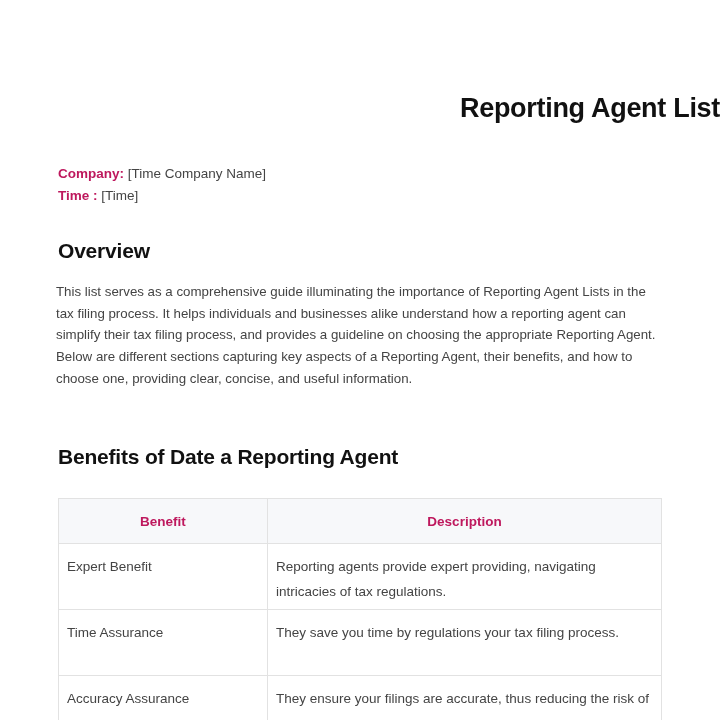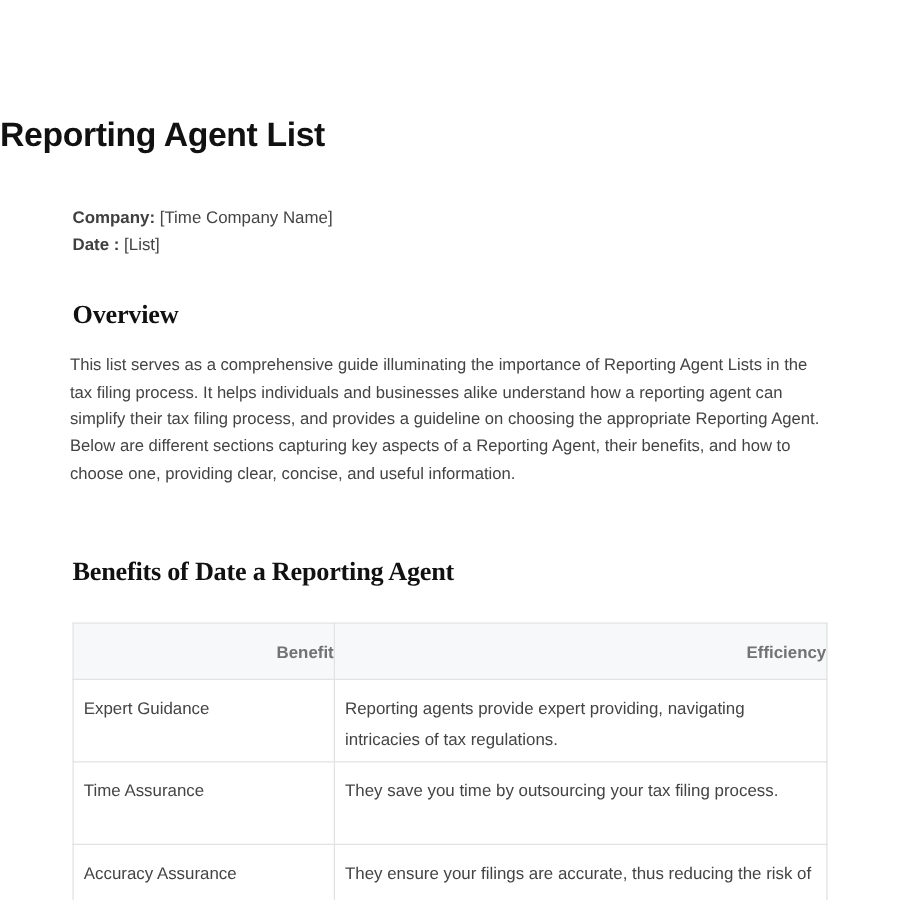--- a/index.html
+++ b/index.html
@@ -19,48 +19,47 @@
       position: absolute;
       left: 0; top: 0;
       width: 720px;
       height: 720px;
     }
     .doc-title {
       position: absolute;
       left: 0;
       top: 93px;
       width: 720px;
-      text-align: left;
+      text-align: right;
       font-size: 27px;
       font-weight: bold;
       color: #111111;
       letter-spacing: -0.3px;
       margin: 0;
     }
     .meta {
       position: absolute;
       left: 58px;
       top: 163px;
       font-size: 13.5px;
       line-height: 22px;
       color: #444444;
     }
     .meta .label {
       font-weight: bold;
-      color: #404040;
+      color: #be185d;
     }
     .h2 {
       position: absolute;
       left: 58px;
       margin: 0;
       font-size: 21px;
       font-weight: bold;
       color: #111111;
       letter-spacing: -0.2px;
-      font-family: Liberation Serif, serif;
     }
     .h2.overview { top: 239px; }
     .h2.benefits { top: 445px; }
     .overview-text {
       position: absolute;
       left: 56px;
       top: 281px;
       width: 604px;
       font-size: 13.3px;
       line-height: 21.7px;
@@ -76,23 +75,23 @@
       font-size: 13.5px;
       color: #444444;
     }
     table.benefits-table th,
     table.benefits-table td {
       border: 1.5px solid #e2e2e2;
       vertical-align: top;
     }
     table.benefits-table th {
       background: #f7f8fa;
-      color: #737373;
+      color: #be185d;
       font-weight: bold;
-      text-align: right;
+      text-align: center;
       height: 44px;
       vertical-align: middle;
       padding: 0;
       font-size: 13.5px;
     }
     table.benefits-table th.col-benefit { width: 208px; }
     table.benefits-table td {
       padding: 10px 8px 0 8px;
       line-height: 25px;
       height: 55px;
@@ -104,46 +103,46 @@
 <div class="page">
 
   <h1 class="doc-title">Reporting Agent List</h1>
 
   <div class="meta">
     <div>
       <span class="label">Company:</span>
       <span>[Time Company Name]</span>
     </div>
     <div>
-      <span class="label">Date :</span>
-      <span>[List]</span>
+      <span class="label">Time :</span>
+      <span>[Time]</span>
     </div>
   </div>
 
   <h2 class="h2 overview">Overview</h2>
 
   <p class="overview-text">This list serves as a comprehensive guide illuminating the importance of Reporting Agent Lists in the tax filing process. It helps individuals and businesses alike understand how a reporting agent can simplify their tax filing process, and provides a guideline on choosing the appropriate Reporting Agent. Below are different sections capturing key aspects of a Reporting Agent, their benefits, and how to choose one, providing clear, concise, and useful information.</p>
 
   <h2 class="h2 benefits">Benefits of Date a Reporting Agent</h2>
 
   <table class="benefits-table">
     <thead>
       <tr>
         <th class="col-benefit">Benefit</th>
-        <th>Efficiency</th>
+        <th>Description</th>
       </tr>
     </thead>
     <tbody>
       <tr>
-        <td>Expert Guidance</td>
+        <td>Expert Benefit</td>
         <td>Reporting agents provide expert providing, navigating intricacies of tax regulations.</td>
       </tr>
       <tr>
         <td>Time Assurance</td>
-        <td>They save you time by outsourcing your tax filing process.</td>
+        <td>They save you time by regulations your tax filing process.</td>
       </tr>
       <tr>
         <td>Accuracy Assurance</td>
         <td>They ensure your filings are accurate, thus reducing the risk of errors.</td>
       </tr>
     </tbody>
   </table>
 
 </div>
 

